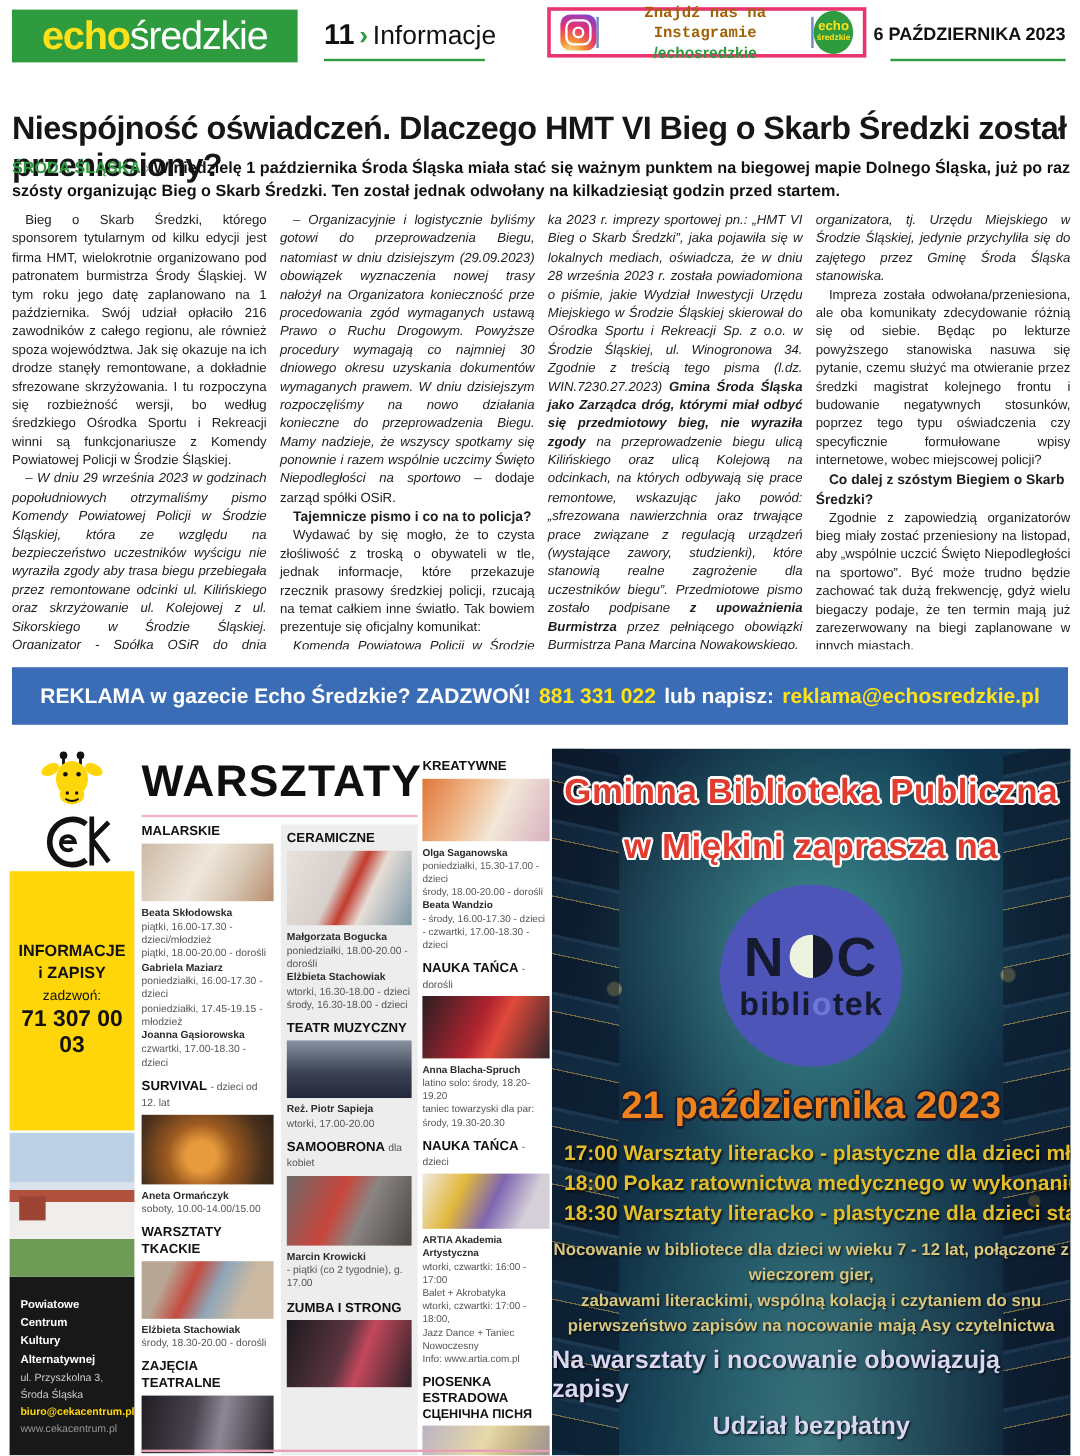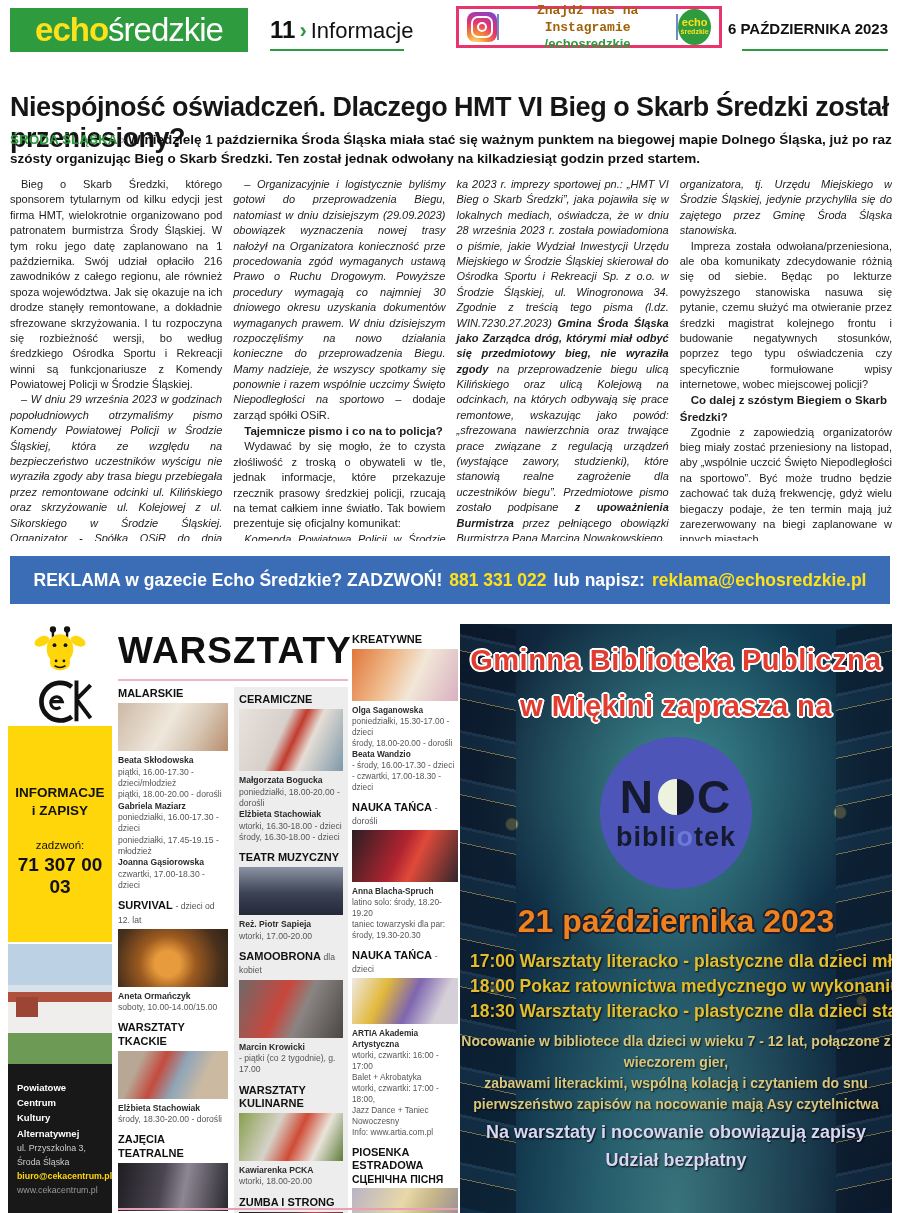--- a/index.html
+++ b/index.html
@@ -42,21 +42,21 @@
   .banner{position:absolute;left:10px;top:556px;width:880px;height:48px;background:#3a6db5;
           display:flex;align-items:center;justify-content:center;font-weight:bold;font-size:17.5px;color:#fff;gap:7px;}
   .banner .yl{color:#ffe11a;}
   
   .bottom{position:absolute;left:8px;top:624px;width:884px;height:589px;display:flex;}
   
   .rail{width:104px;flex:0 0 104px;display:flex;flex-direction:column;margin-right:4px;}
   .cek-logo{height:104px;display:flex;align-items:center;justify-content:center;}
   .info-box{height:234px;background:#ffd60a;color:#111;text-align:center;box-sizing:border-box;padding-top:58px;}
   .info-box .b{font-weight:800;font-size:13.5px;line-height:1.35;}
-  .info-box .r{font-size:11.5px;margin-top:19px;}
+  .info-box .r{font-size:11.5px;margin-top:4px;}
   .info-box .ph{font-weight:800;font-size:19px;margin-top:3px;}
   .building{height:134px;margin-top:2px;position:relative;
     background:linear-gradient(180deg,#bcd2e4 0 34%,#d8e2ea 34% 40%,#b0513d 40% 48%,#efeeec 48% 74%,#6d9a55 74% 100%);}
   .building::before{content:"";position:absolute;left:8px;top:44%;width:22px;height:20px;background:#9c4534;}
   .addr-box{flex:1;background:#181818;color:#ccc;box-sizing:border-box;padding:16px 9px;font-size:8.8px;line-height:1.6;}
   .addr-box .nm{color:#fff;font-weight:bold;font-size:9.5px;}
   .addr-box .em{color:#ffd60a;font-weight:bold;}
   .addr-box .ww{color:#999;}
   
   .workshops{width:344px;flex:0 0 344px;position:relative;padding:0 2px;box-sizing:border-box;}
@@ -116,21 +116,21 @@
   .noc-moon{display:inline-block;width:36px;height:36px;border-radius:50%;margin:0 3px;
     background:linear-gradient(90deg,#eef3df 54%,#161a2e 54%);}
   .noc-sub{font-size:27px;font-weight:800;color:#161a2e;margin-top:2px;letter-spacing:1px;}
   .noc-sub .lo{color:#6d79d8;}
   .ad-date{margin-top:14px;color:#f0821e;font-weight:bold;font-size:32px;
     text-shadow:-2px 0 #1b2030,2px 0 #1b2030,0 -2px #1b2030,0 2px #1b2030,-1.4px -1.4px #1b2030,1.4px -1.4px #1b2030,-1.4px 1.4px #1b2030,1.4px 1.4px #1b2030;}
   .ad-sched{margin-top:9px;width:100%;box-sizing:border-box;padding:0 10px;}
   .ad-sched div{color:#e3bd2c;font-weight:bold;font-size:17.5px;line-height:1.42;text-shadow:1px 1px 2px rgba(0,0,0,0.85);white-space:nowrap;}
   .ad-notes{margin-top:7px;text-align:center;}
   .ad-notes div{color:#d8c67e;font-weight:bold;font-size:14px;line-height:1.5;text-shadow:1px 1px 2px rgba(0,0,0,0.8);}
-  .ad-cta{color:#d9d6f2;font-weight:bold;font-size:18px;margin-top:7px;text-shadow:1px 1px 2px rgba(0,0,0,0.9);}
+  .ad-cta{color:#d9d6f2;font-weight:bold;font-size:21px;margin-top:7px;text-shadow:1px 1px 2px rgba(0,0,0,0.9);}
 </style>
 </head>
 <body>
 
 <div class="page">
 
   <div class="logo-box">
     <span class="y">echo</span>
       <span class="w">średzkie</span>
   </div>
@@ -282,26 +282,20 @@
                 <div class="wl b">Reż. Piotr Sapieja</div>
                 <div class="wl">wtorki, 17.00-20.00</div>
               </div>
               <div class="ws">
                 <div class="wt"><span>SAMOOBRONA</span> <span class="wnote">dla kobiet</span></div>
                 <div class="wphoto ph-samoobrona"></div>
                 <div class="wl b">Marcin Krowicki</div>
                 <div class="wl">- piątki (co 2 tygodnie), g. 17.00</div>
               </div>
               <div class="ws">
-                <div class="wt">WARSZTATY KULINARNE</div>
-                <div class="wphoto ph-kulinarne"></div>
-                <div class="wl b">Kawiarenka PCKA</div>
-                <div class="wl">wtorki, 18.00-20.00</div>
-              </div>
-              <div class="ws">
                 <div class="wt">ZUMBA I STRONG</div>
                 <div class="wphoto ph-zumba"></div>
 
               </div>
             </div>
           </div>
         </div>
         <div class="wcolC">
           <div class="ws">
             <div class="wt">KREATYWNE</div>

